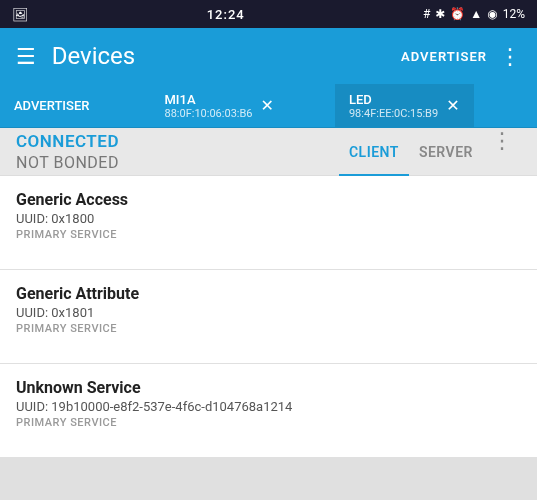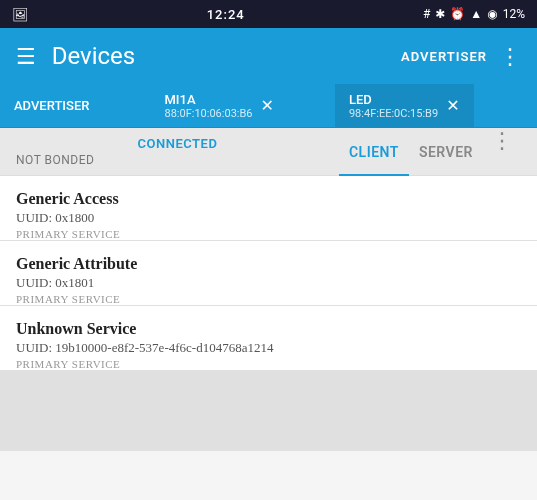--- a/index.html
+++ b/index.html
@@ -65,22 +65,22 @@
     
     .conn-bar {
       background: #e8e8e8;
       display: flex;
       align-items: center;
       height: 48px;
       padding: 0 16px;
       border-bottom: 1px solid #ddd;
     }
     .conn-status { flex: 1; }
-    .conn-connected { color: #1a9cd8; font-size: 13px; font-weight: 600; letter-spacing: 0.5px; text-align: center; }
-    .conn-bonded { color: #777; font-size: 12px; letter-spacing: 0.5px; margin-top: 2px; }
+    .conn-connected { color: #1a9cd8; font-size: 17px; font-weight: 600; letter-spacing: 0.5px; }
+    .conn-bonded { color: #777; font-size: 16px; letter-spacing: 0.5px; margin-top: 2px; }
     .conn-tabs { display: flex; }
     .conn-tab {
       padding: 0 10px;
       height: 48px;
       display: flex;
       align-items: center;
       font-size: 14px;
       font-weight: 600;
       letter-spacing: 0.5px;
       color: #888;
@@ -97,23 +97,22 @@
       left: 0;
       right: 0;
       height: 2px;
       background: #1a9cd8;
     }
     .conn-more { color: #888; font-size: 22px; padding: 0 8px; cursor: pointer; }
 
     
     .service-list { background: white; }
     .service-item {
-      padding: 14px 16px 0;
+      padding: 14px 16px 28px;
       border-bottom: 1px solid #e0e0e0;
-      font-family: Liberation Serif, serif;
     }
     .service-name { font-size: 16px; font-weight: 700; color: #222; margin-bottom: 2px; }
     .service-uuid { font-size: 13px; color: #555; margin-bottom: 2px; }
     .service-type { font-size: 11px; color: #999; letter-spacing: 0.5px; font-weight: 500; }
 
     
     .bottom-area { background: #e0e0e0; height: 80px; }
   </style>
 </head>
 <body>

